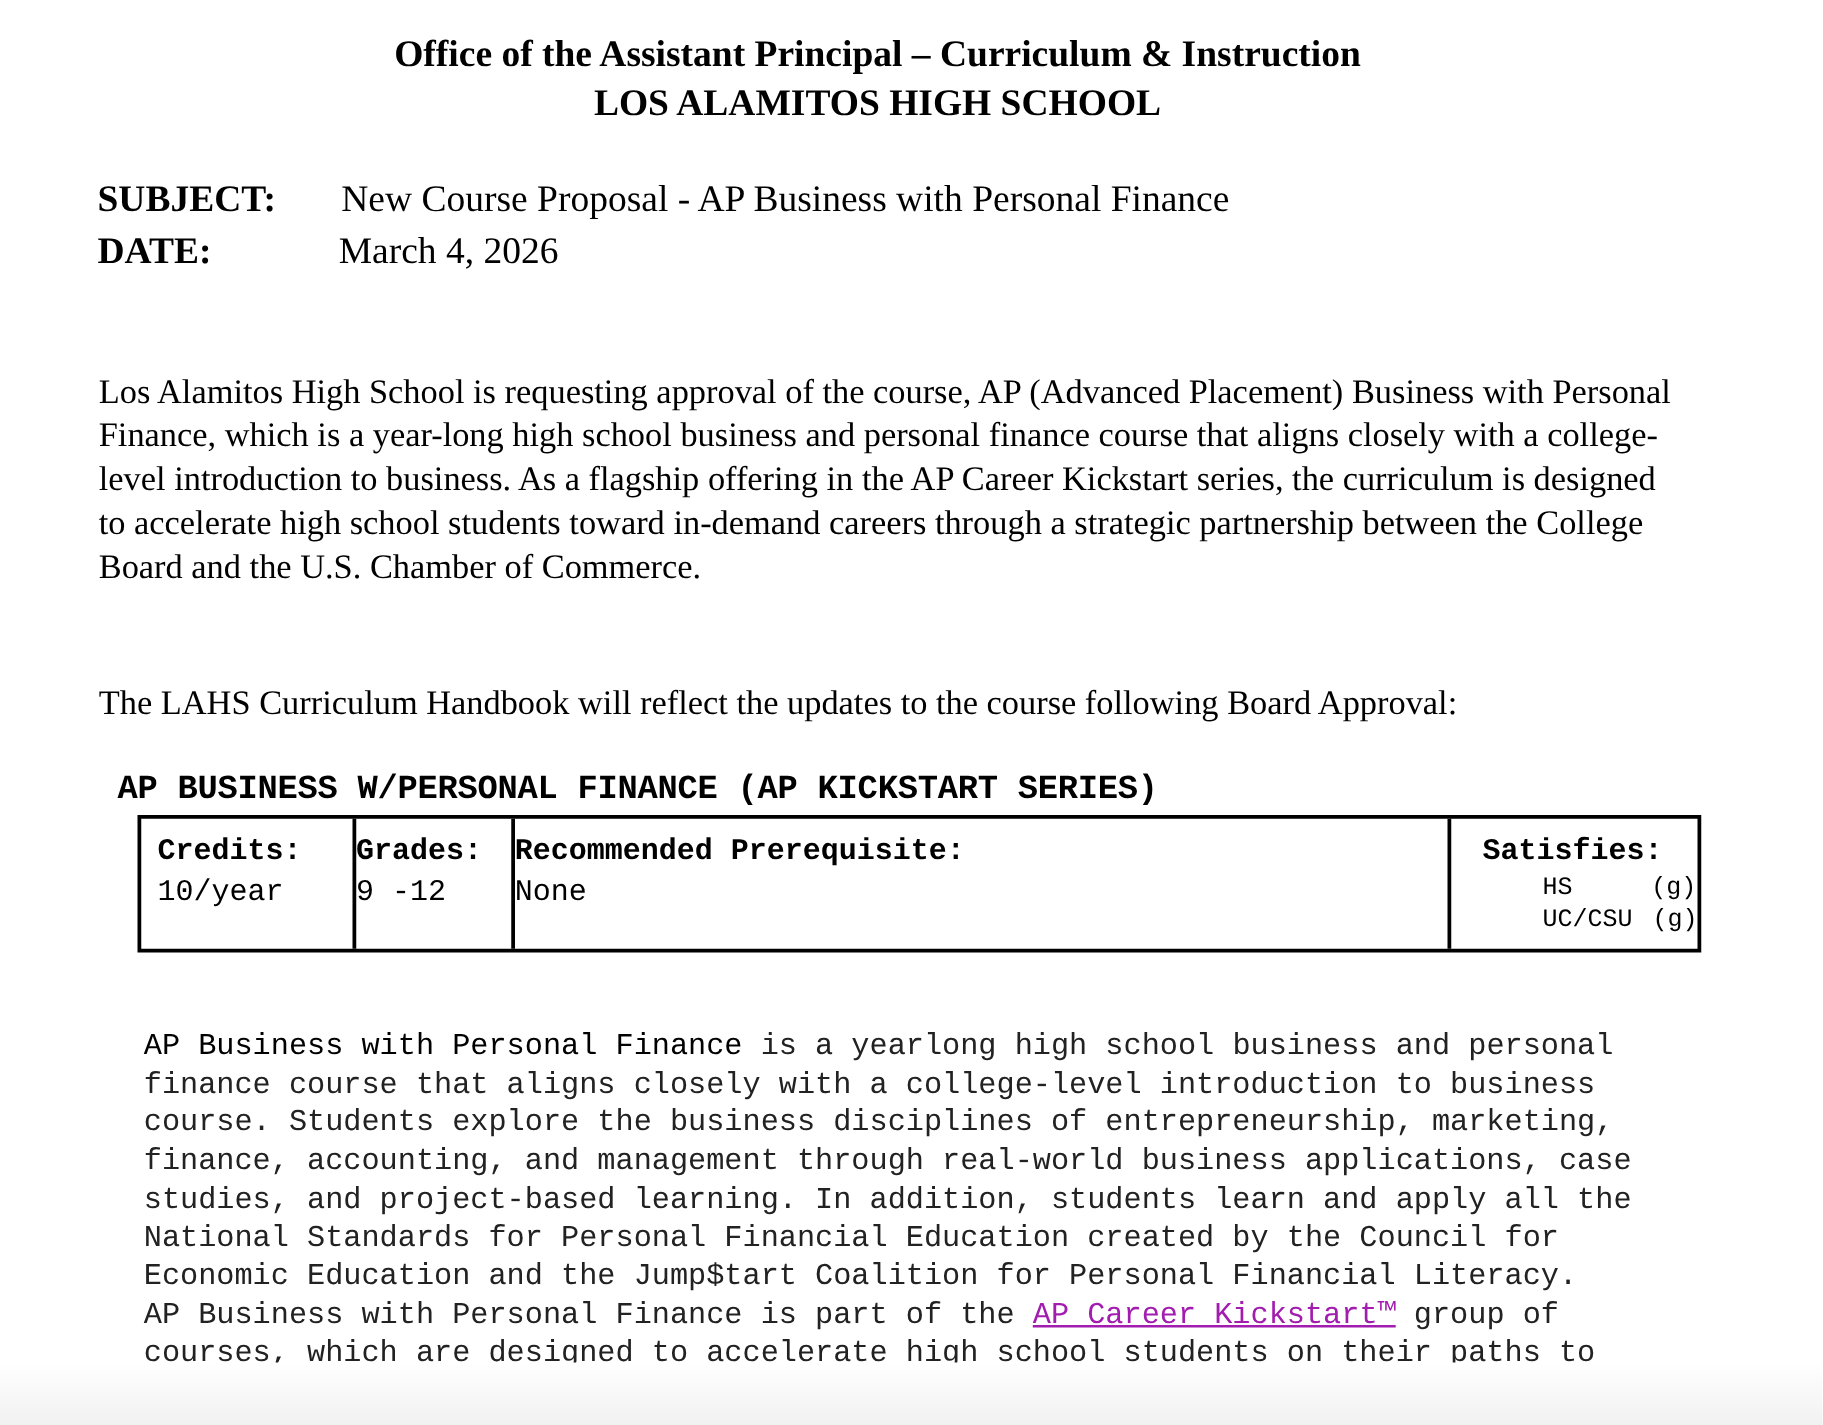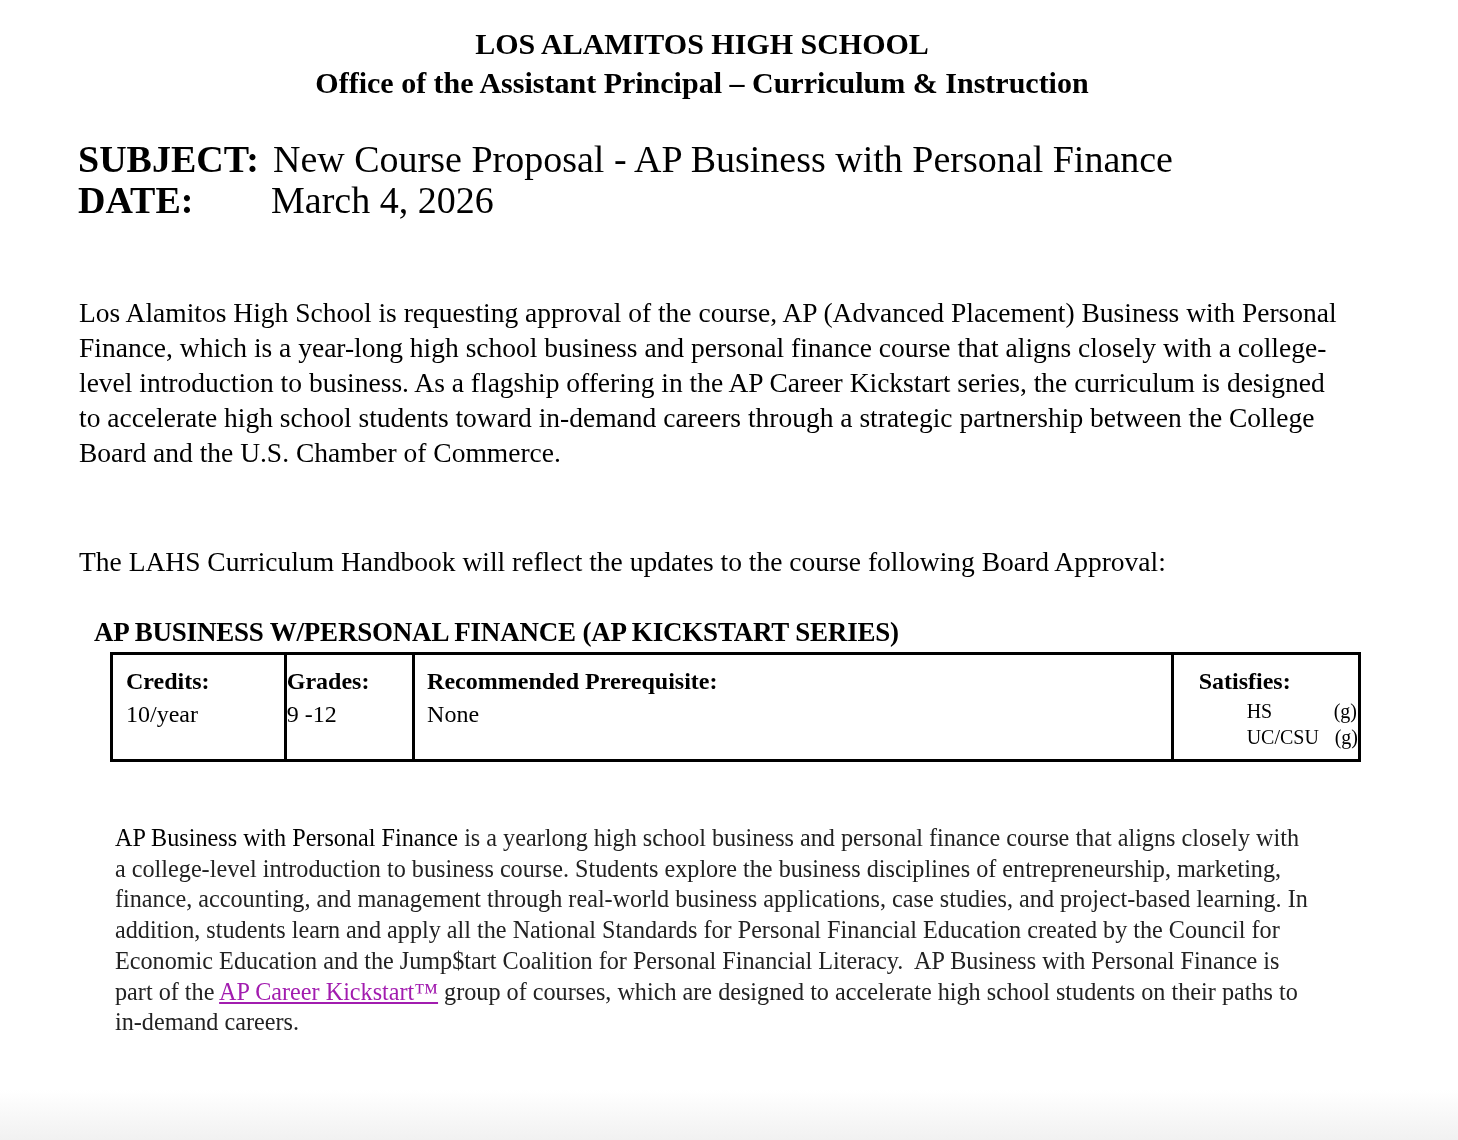--- a/index.html
+++ b/index.html
@@ -17,36 +17,36 @@
     .page-fade {
       position: absolute;
       left: 0; right: 0; bottom: 0;
       height: 50px;
       background: linear-gradient(to bottom, #ffffff, #f1f1f1);
     }
     .serif {
       font-family: "Liberation Serif", "DejaVu Serif", serif;
     }
     .sans {
-      font-family: Liberation Serif, serif;
+      font-family: Liberation Mono, monospace;
     }
     .header {
       position: absolute;
       left: 0; width: 1404px;
       top: 24px;
       text-align: center;
       font-weight: bold;
       font-size: 30px;
       line-height: 39px;
     }
     .meta {
       position: absolute;
       left: 78px;
       top: 139px;
-      font-size: 38px;
+      font-size: 30px;
       line-height: 41px;
     }
     .meta-row { display: flex; }
     .meta-label { font-weight: bold; width: 195px; }
     .meta-row.date .meta-label { width: 193px; }
     .intro {
       position: absolute;
       left: 79px;
       top: 295px;
       width: 1260px;
@@ -83,21 +83,21 @@
     .cell {
       box-sizing: border-box;
       border-right: 3px solid #000;
       padding: 10px 0 0 13px;
       font-size: 24px;
       line-height: 33px;
     }
     .cell:last-child { border-right: none; }
     .cell.credits { width: 177px; }
     .cell.grades { width: 131px; padding-left: 0; }
-    .cell.prereq { width: 774px; padding-left: 12px; }
+    .cell.prereq { width: 774px; padding-left: 0; }
     .cell.satisfies { flex: 1; padding-left: 25px; }
     .cell-label { font-weight: bold; }
     .sat-row {
       display: flex;
       font-size: 20px;
       line-height: 26px;
       margin-left: 48px;
     }
     .sat-row .sat-name { width: 88px; }
     .sat-row.hs .sat-name { width: 87px; }
@@ -113,22 +113,22 @@
     .description .lead { color: #000; }
     .description a {
       color: #a21caf;
       text-decoration: underline;
     }
   </style>
 </head>
 <body>
 
 <div class="header serif">
+  <div>Office of the Assistant Principal – Curriculum &amp; Instruction</div>
   <div>LOS ALAMITOS HIGH SCHOOL</div>
-  <div>Office of the Assistant Principal – Curriculum &amp; Instruction</div>
 </div>
 
 <div class="meta serif">
   <div class="meta-row subject">
     <span class="meta-label">SUBJECT:</span>
     <span class="meta-value">New Course Proposal - AP Business with Personal Finance</span>
   </div>
   <div class="meta-row date">
     <span class="meta-label">DATE:</span>
     <span class="meta-value">March 4, 2026</span>

